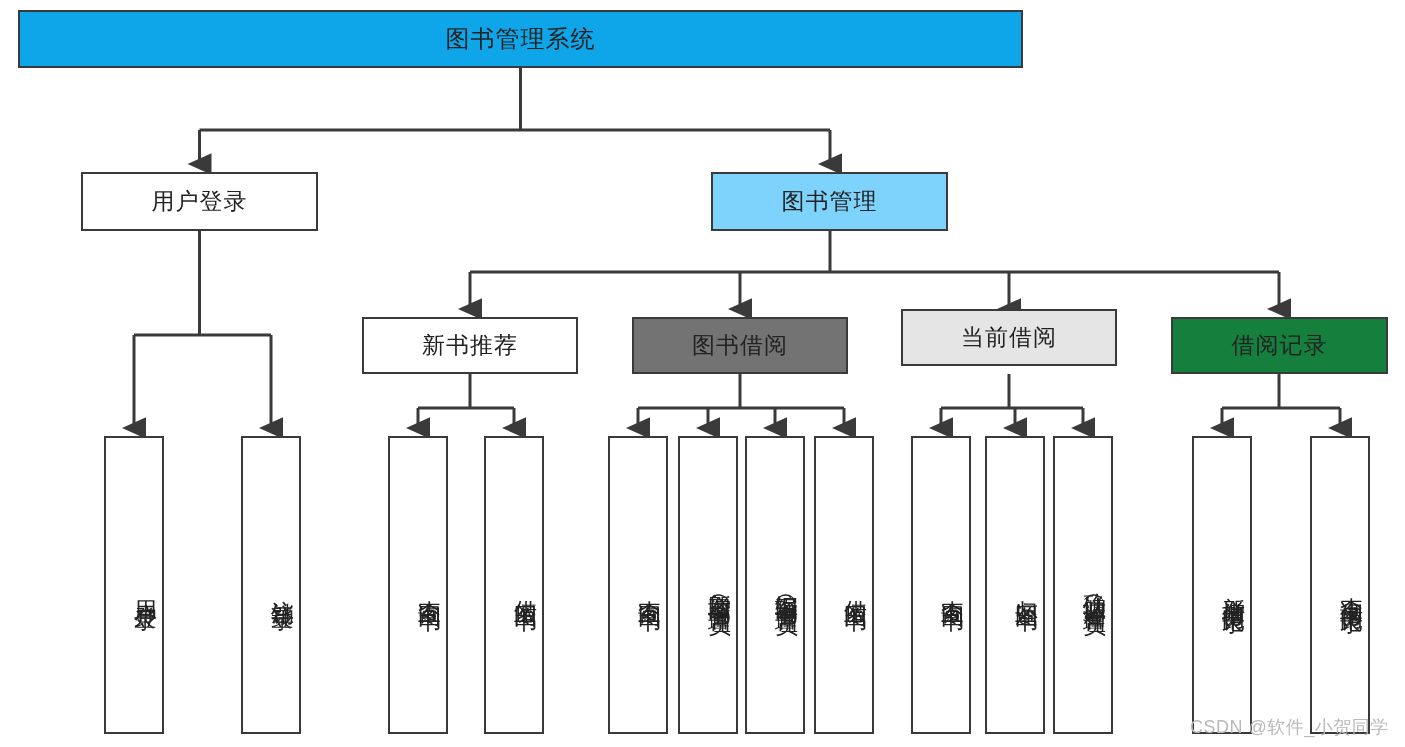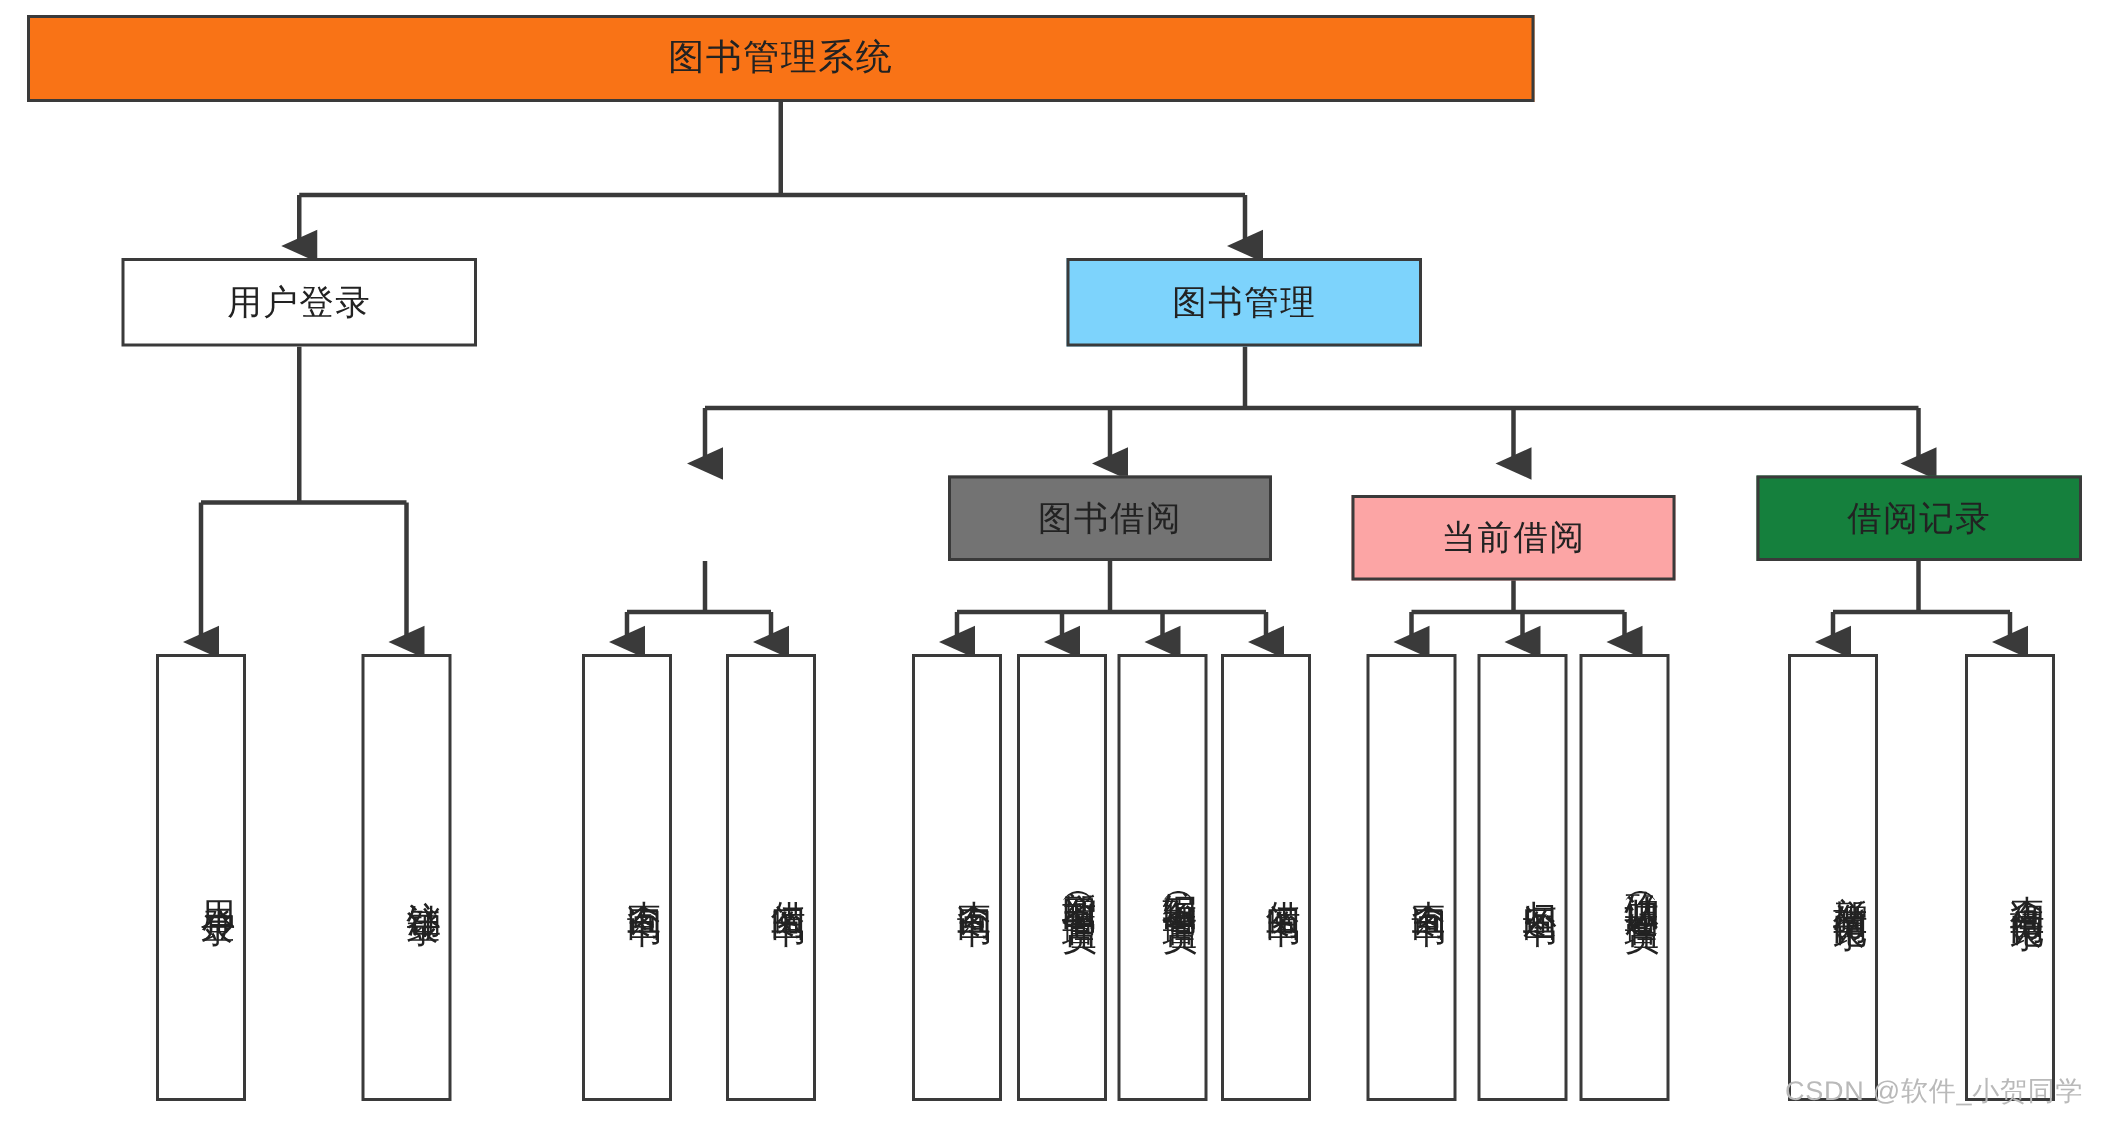--- a/index.html
+++ b/index.html
@@ -112,27 +112,28 @@
       <path d="M1015,408 L1015,428" marker-end="url(#arrow)"></path>
       <path d="M1083,408 L1083,428" marker-end="url(#arrow)"></path>
 
       <path d="M1279,374 L1279,408"></path>
       <path d="M1222,408 L1340,408"></path>
       <path d="M1222,408 L1222,428" marker-end="url(#arrow)"></path>
       <path d="M1340,408 L1340,428" marker-end="url(#arrow)"></path>
     </g>
   </svg>
 
-  <div class="node horizontal root" style="left: 18px; top: 10px; width: 1005px; height: 58px; border-color: rgb(58, 58, 58); background: #f97316; color: rgb(34, 34, 34);">图书管理系统</div>
+  <div class="node horizontal root" style="left: 18px; top: 10px; width: 1005px; height: 58px; border-color: rgb(58, 58, 58); background: #0ea5e9; color: rgb(34, 34, 34);">图书管理系统</div>
 
   <div class="node horizontal" style="left: 81px; top: 172px; width: 237px; height: 59px; border-color: rgb(58, 58, 58); background: rgb(255, 255, 255); color: rgb(34, 34, 34);">用户登录</div>
   <div class="node horizontal" style="left: 711px; top: 172px; width: 237px; height: 59px; border-color: rgb(58, 58, 58); background: #7dd3fc; color: rgb(34, 34, 34);">图书管理</div>
 
+  <div class="node horizontal" style="left: 362px; top: 317px; width: 216px; height: 57px; border-color: rgb(58, 58, 58); background: rgb(255, 255, 255); color: rgb(34, 34, 34);">新书推荐</div>
   <div class="node horizontal" style="left: 632px; top: 317px; width: 216px; height: 57px; border-color: rgb(58, 58, 58); background: #737373; color: rgb(34, 34, 34);">图书借阅</div>
-  <div class="node horizontal" style="left: 901px; top: 330px; width: 216px; height: 57px; border-color: rgb(58, 58, 58); background: #fca5a5; color: rgb(34, 34, 34);">当前借阅</div>
+  <div class="node horizontal" style="left: 901px; top: 309px; width: 216px; height: 57px; border-color: rgb(58, 58, 58); background: #e5e5e5; color: rgb(34, 34, 34);">当前借阅</div>
   <div class="node horizontal" style="left: 1171px; top: 317px; width: 217px; height: 57px; border-color: rgb(58, 58, 58); background: #15803d; color: rgb(34, 34, 34);">借阅记录</div>
 
   <div class="node vertical" style="left: 104px; top: 436px; width: 60px; height: 298px; border-color: rgb(58, 58, 58); background: rgb(255, 255, 255); color: rgb(34, 34, 34);">用户登录</div>
   <div class="node vertical" style="left: 241px; top: 436px; width: 60px; height: 298px; border-color: rgb(58, 58, 58); background: rgb(255, 255, 255); color: rgb(34, 34, 34);">注销登录</div>
   <div class="node vertical" style="left: 388px; top: 436px; width: 60px; height: 298px; border-color: rgb(58, 58, 58); background: rgb(255, 255, 255); color: rgb(34, 34, 34);">查询图书</div>
   <div class="node vertical" style="left: 484px; top: 436px; width: 60px; height: 298px; border-color: rgb(58, 58, 58); background: rgb(255, 255, 255); color: rgb(34, 34, 34);">借阅图书</div>
   <div class="node vertical" style="left: 608px; top: 436px; width: 60px; height: 298px; border-color: rgb(58, 58, 58); background: rgb(255, 255, 255); color: rgb(34, 34, 34);">查询图书</div>
   <div class="node vertical" style="left: 678px; top: 436px; width: 60px; height: 298px; border-color: rgb(58, 58, 58); background: rgb(255, 255, 255); color: rgb(34, 34, 34);">新增图书（管理员）</div>
   <div class="node vertical" style="left: 745px; top: 436px; width: 60px; height: 298px; border-color: rgb(58, 58, 58); background: rgb(255, 255, 255); color: rgb(34, 34, 34);">编辑图书（管理员）</div>
   <div class="node vertical" style="left: 814px; top: 436px; width: 60px; height: 298px; border-color: rgb(58, 58, 58); background: rgb(255, 255, 255); color: rgb(34, 34, 34);">借阅图书</div>

